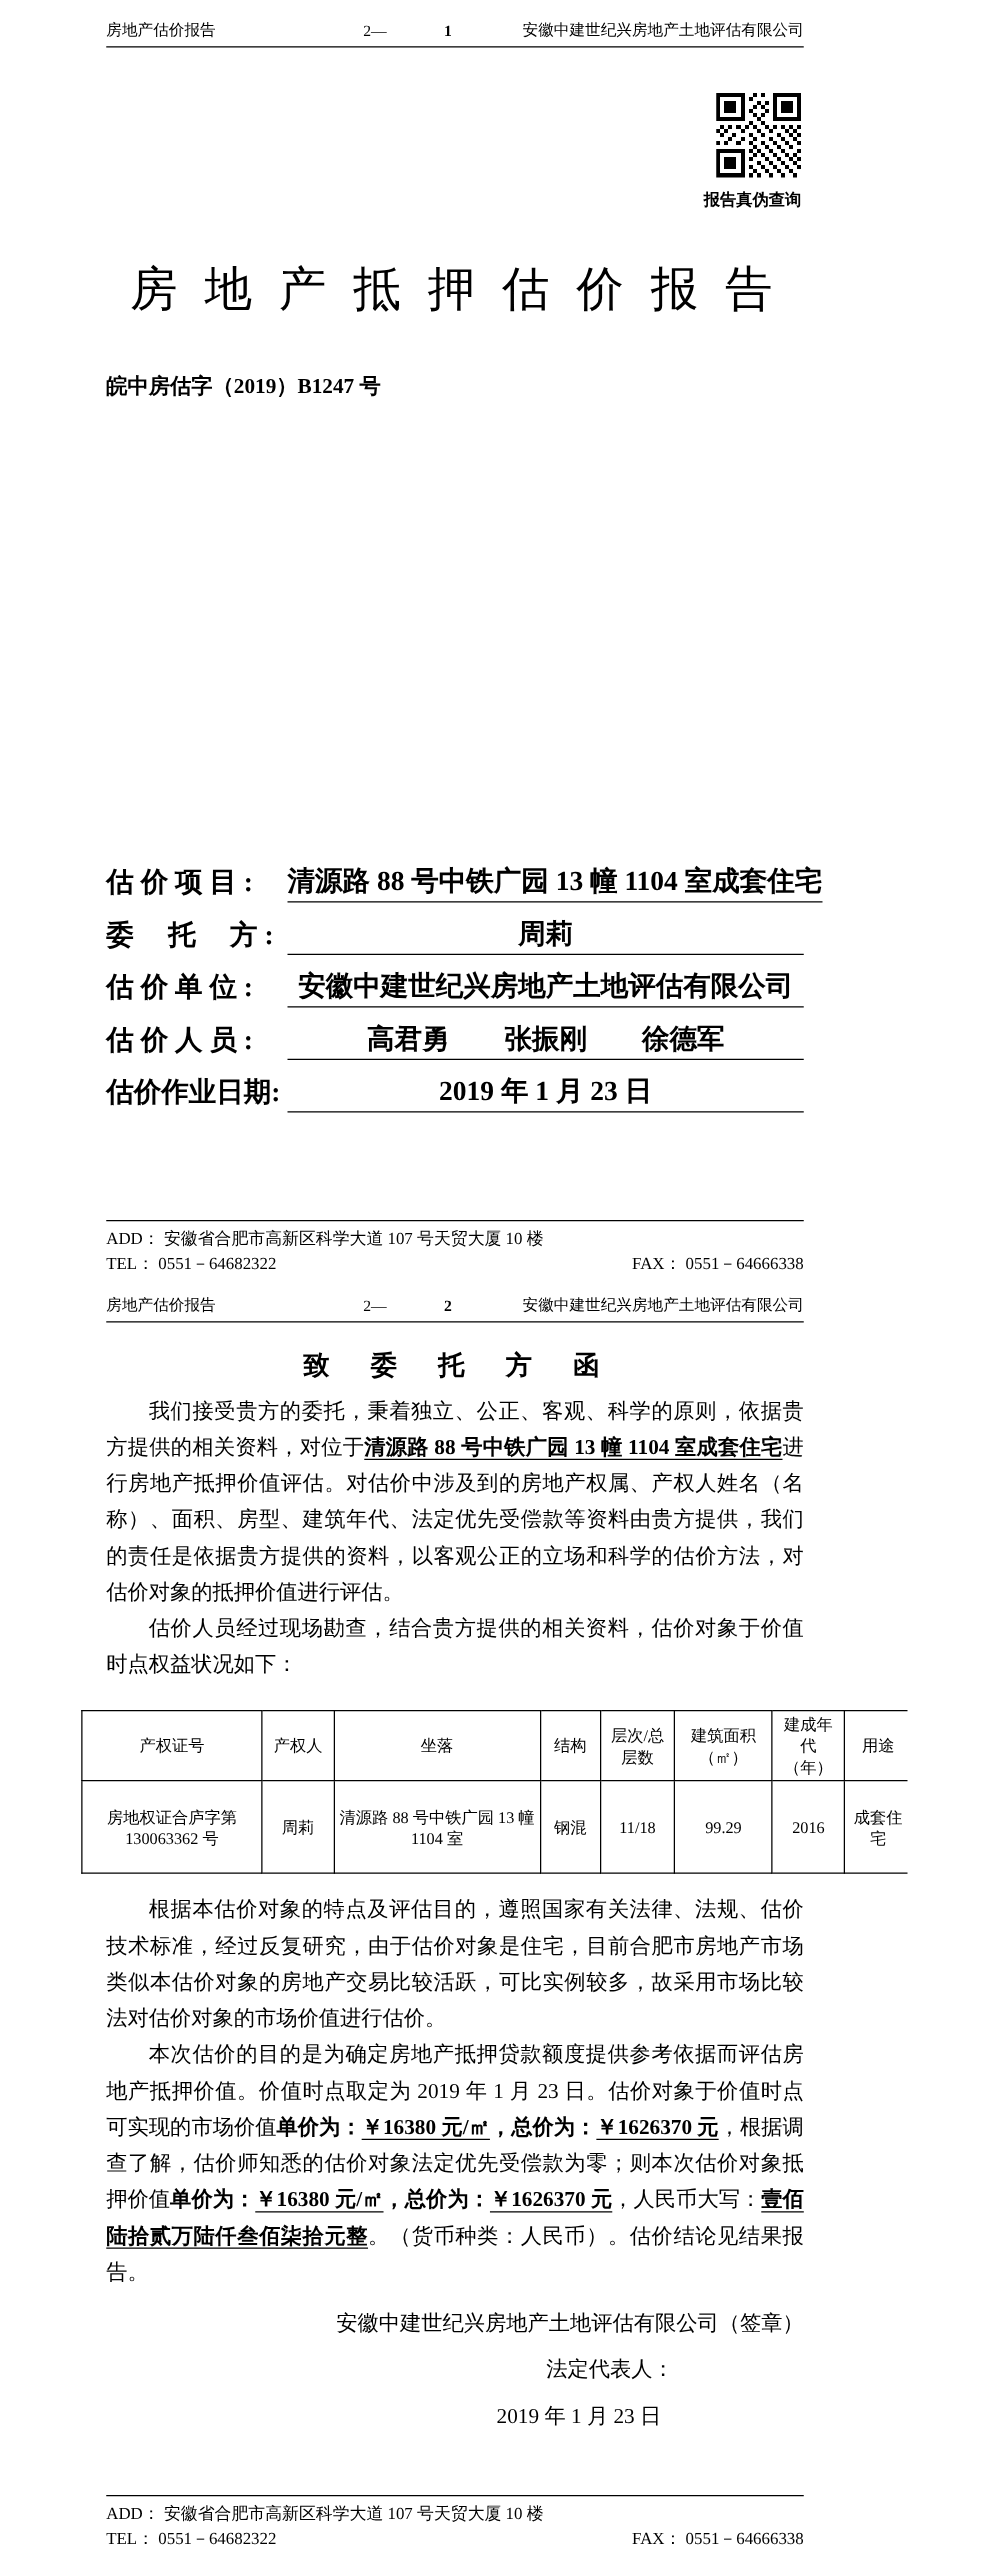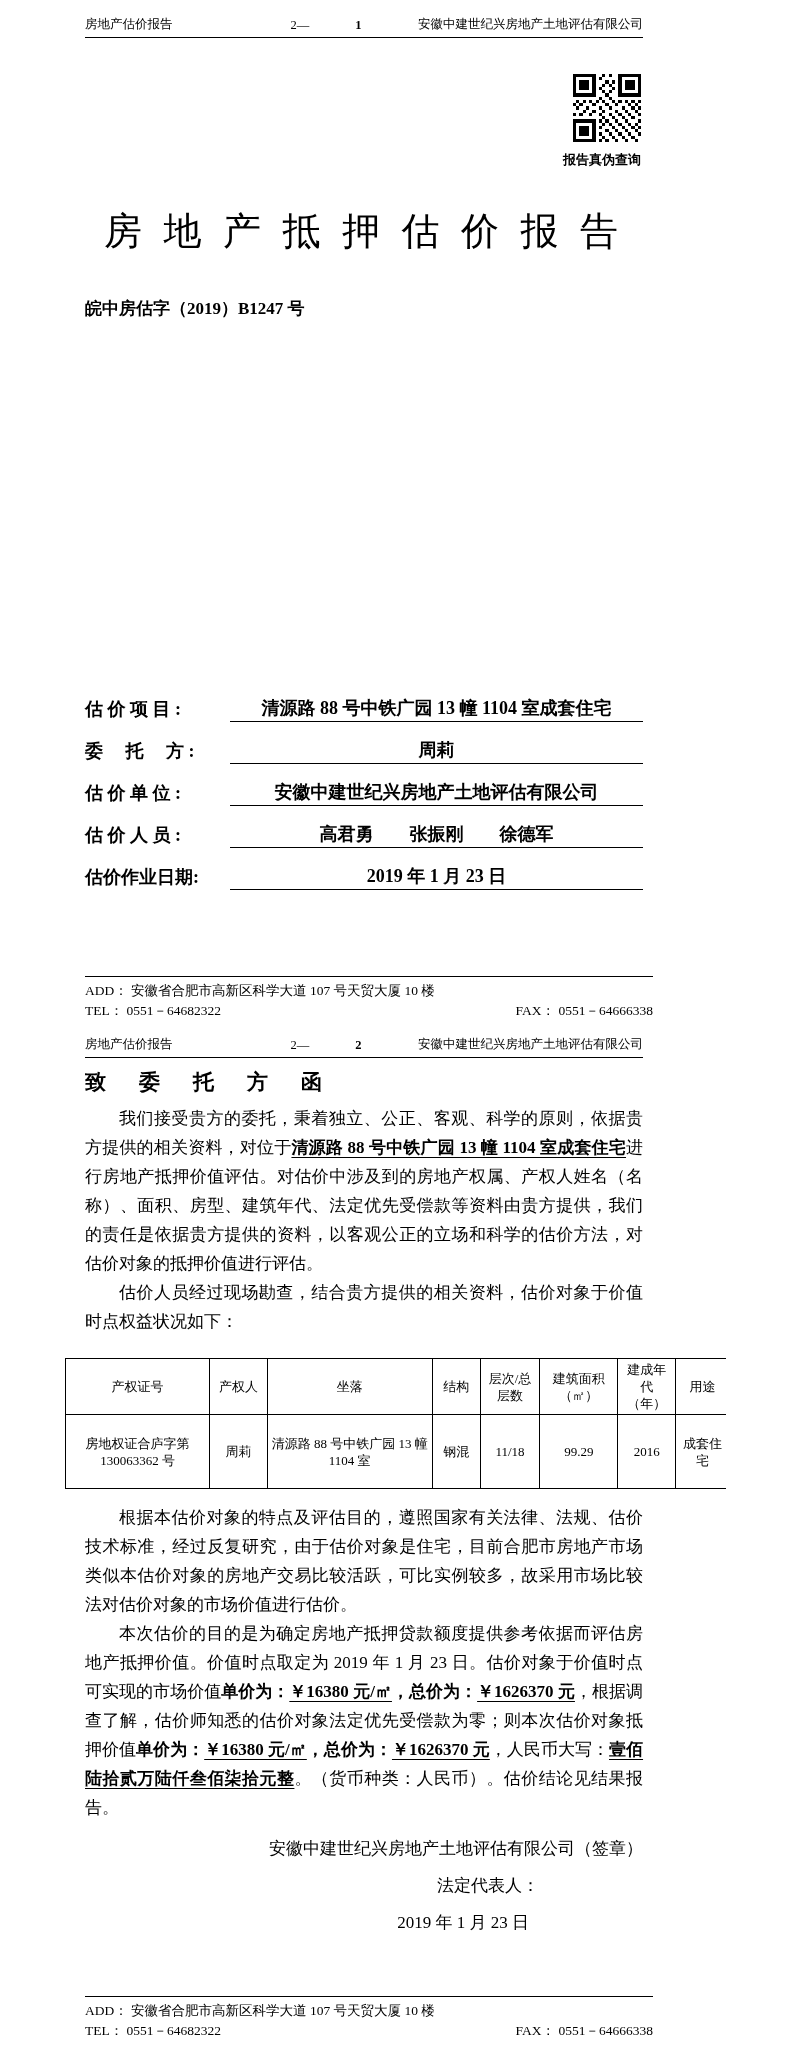--- a/index.html
+++ b/index.html
@@ -31,32 +31,32 @@
   .qr-caption{font-weight:bold;font-size:13px;margin-top:9px;font-family:"Liberation Sans","DejaVu Sans",sans-serif;}
 
   .doc-title{
     margin-top:168px;text-align:center;
     font-size:38px;font-weight:normal;letter-spacing:6px;white-space:nowrap;
   }
   .doc-number{margin-top:40px;font-size:17px;font-weight:bold;}
 
   
   .cover-form{margin-top:360px;}
-  .form-row{display:flex;align-items:flex-end;height:42px;font-size:18px;font-weight:bold;justify-content:center;}
+  .form-row{display:flex;align-items:flex-end;height:42px;font-size:22px;font-weight:bold;}
   .form-label{flex:0 0 145px;white-space:nowrap;padding-bottom:1px;}
   .form-value{flex:1;text-align:center;border-bottom:1.5px solid #000;padding-bottom:1px;white-space:nowrap;}
 
   
-  .page-footer{position:absolute;left:85px;right:73px;bottom:8px;border-top:1.5px solid #000;padding-top:5px;font-size:13.5px;}
+  .page-footer{position:absolute;left:85px;right:83px;bottom:8px;border-top:1.5px solid #000;padding-top:5px;font-size:13.5px;}
   .page2 .page-footer{bottom:14px;}
   .page-footer .line1{margin-bottom:2px;}
   .page-footer .line2{display:flex;justify-content:space-between;}
 
   
-  .letter-title{margin-top:10px;font-size:21px;font-weight:bold;letter-spacing:6px;}
+  .letter-title{margin-top:20px;text-align:center;font-size:21px;font-weight:bold;letter-spacing:6px;}
   .salutation{margin-top:20px;font-size:17px;font-weight:bold;}
   .para{font-size:17px;line-height:29px;text-align:justify;text-indent:2em;margin:0;}
   .para.first{margin-top:8px;}
   .b{font-weight:bold;}
   .u{text-decoration:underline;text-underline-offset:4px;}
 
   
   .prop-table-wrap{margin:22px 0 0 -20px;width:665px;}
   table.prop{border-collapse:collapse;width:100%;table-layout:fixed;font-size:13px;}
   table.prop th,table.prop td{

